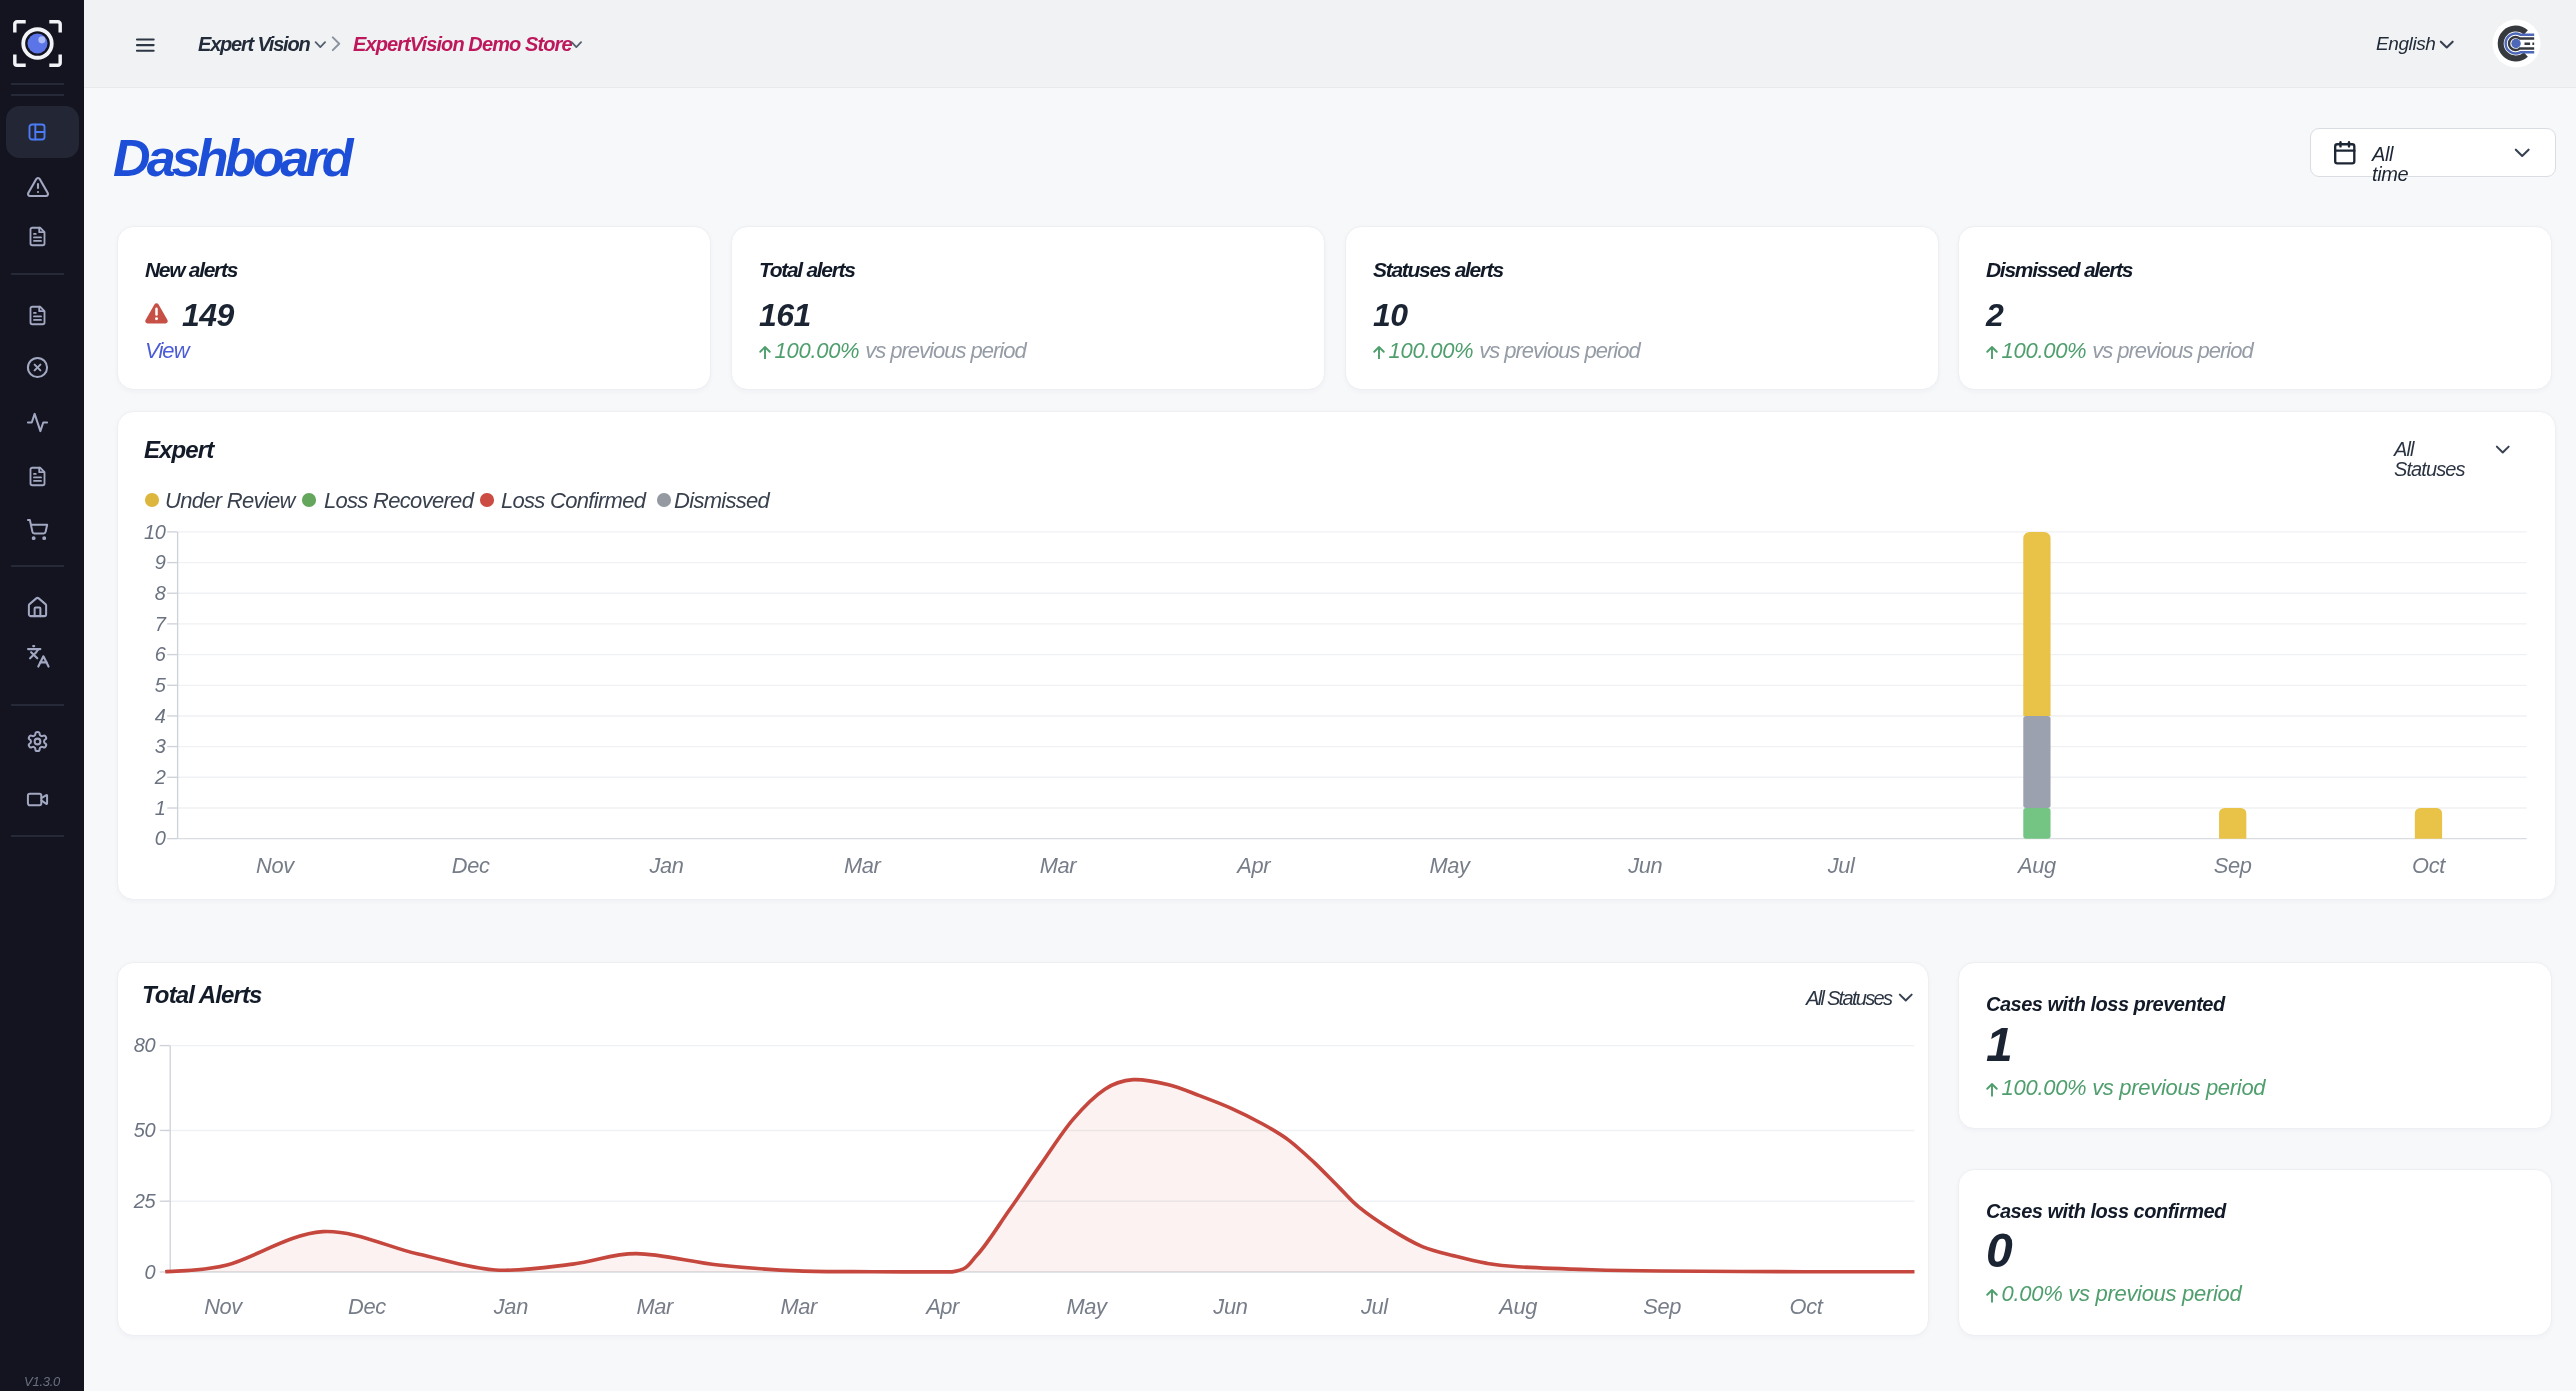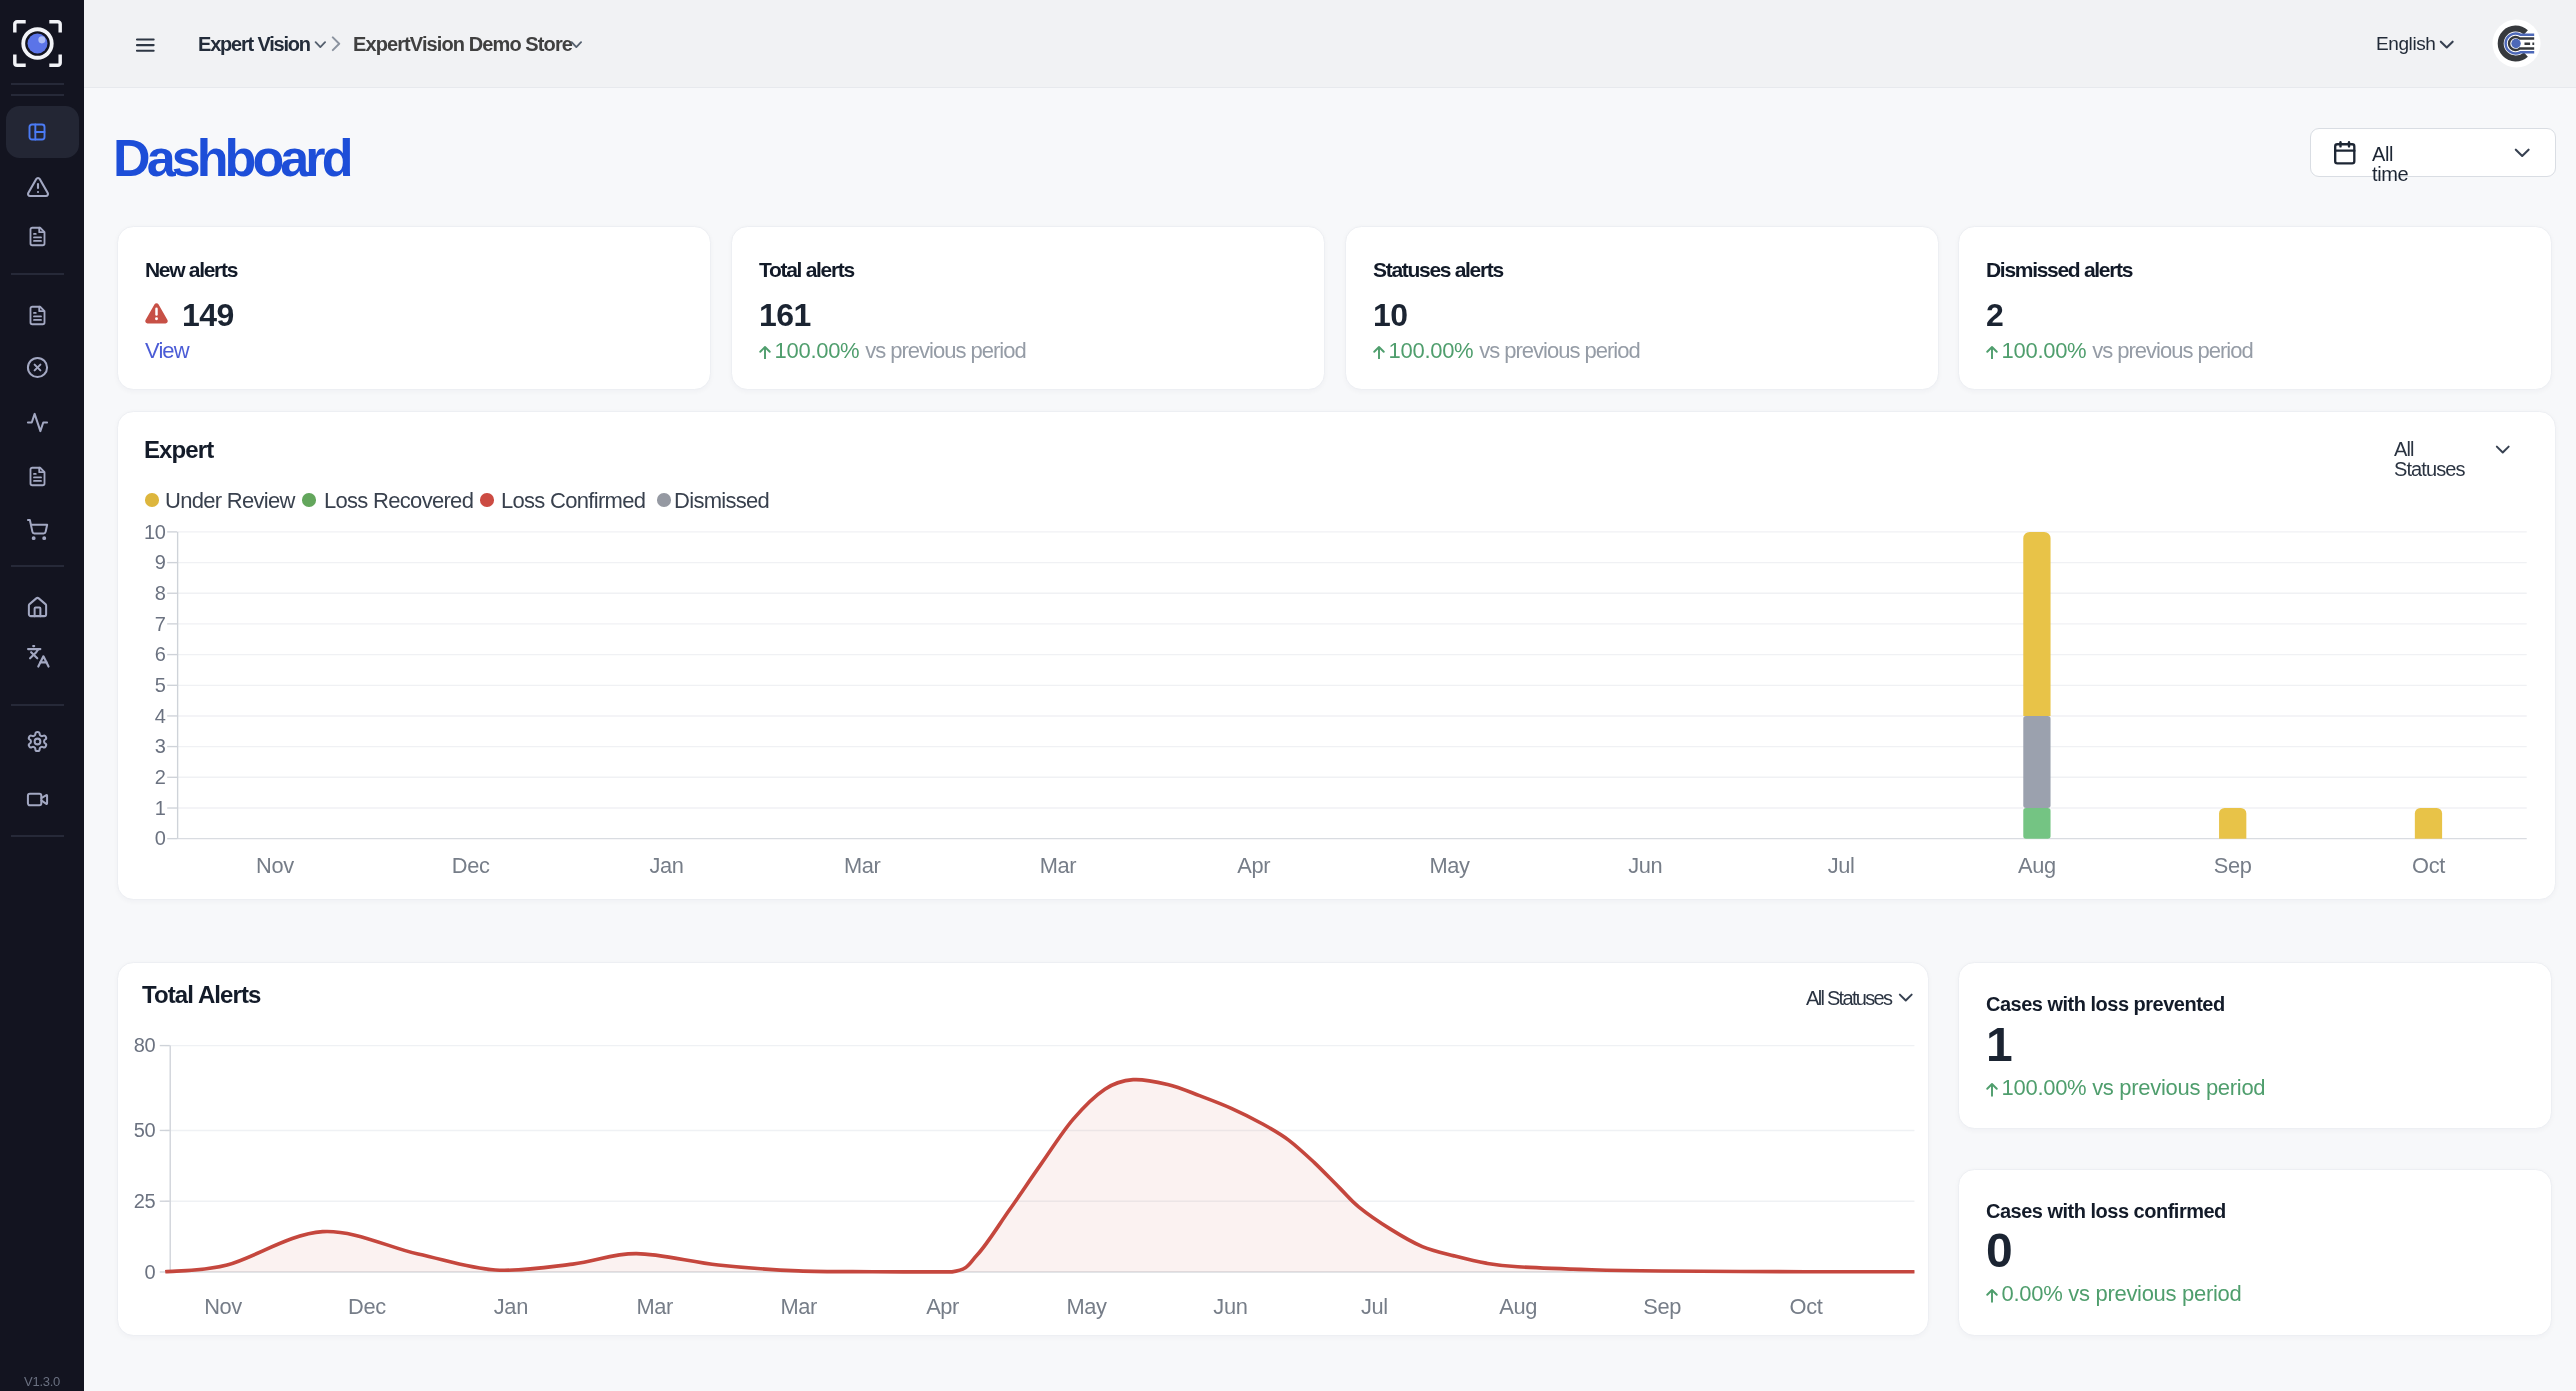--- a/index.html
+++ b/index.html
@@ -1,18 +1,18 @@
 <!DOCTYPE html>
 <html style="font-size:14.6px"><head>
 <meta charset="utf-8">
 <style>
   * { margin:0; padding:0; box-sizing:border-box; }
   html,body { width:2576px; height:1392px; background:#f7f8fa; font-family:"Liberation Sans",sans-serif; overflow:hidden; }
   .abs { position:absolute; }
-  #page { position:relative; width:2268px; height:1392px; }
+  #page { position:relative; width:2268px; height:1392px;font-style:italic; }
   .card { position:absolute; background:#fff; border:1.8px solid #edeff3; border-radius:16.4px; box-shadow:0 1.8px 5.5px rgba(20,30,50,0.03); }
   .lbl { font-size:21px; font-weight:700; color:#121a28; letter-spacing:-1.3px; line-height:1; }
   .num { font-size:32px; font-weight:700; color:#1b2432; letter-spacing:-0.5px; line-height:1; }
   .delta { font-size:22px; line-height:1; letter-spacing:-0.3px; }
   .green { color:#4f9e6d;text-align:center; }
   .gray { color:#959ca6; letter-spacing:-1px; }
   .ctitle { font-size:24px; font-weight:700; color:#131b29; letter-spacing:-0.9px; line-height:1; }
   .allst { font-size:20px; color:#2b3442; letter-spacing:-0.9px; line-height:1; }
   svg.abs { display:block; }
 </style>
@@ -30,21 +30,21 @@
     </g>
   </svg>
 
   <div class="abs" style="left:198px;top:34px;font-size:20px;font-weight:600;color:#232c3a;letter-spacing:-1.2px;line-height:1;">Expert Vision</div>
   <svg class="abs" style="left:314px;top:41px;" width="12.7" height="8.2" viewBox="0 0 14 9">
       <path d="M1.8 1.3 7 6.7 12.2 1.3" fill="none" stroke="#55606e" stroke-width="2" stroke-linecap="round" stroke-linejoin="round"></path>
     </svg>
   <svg class="abs" style="left:331px;top:36px;" width="10" height="15.5" viewBox="0 0 11 17">
       <path d="M2 1.5 9 8.5 2 15.5" fill="none" stroke="#8b939f" stroke-width="2.2" stroke-linecap="round" stroke-linejoin="round"></path>
     </svg>
-  <div class="abs" style="left:353px;top:34px;font-size:20px;font-weight:600;color:#404040;letter-spacing:-0.9px;line-height:1;">ExpertVision Demo Store</div>
+  <div class="abs" style="left:353px;top:34px;font-size:20px;font-weight:600;color:#be185d;letter-spacing:-0.9px;line-height:1;">ExpertVision Demo Store</div>
   <svg class="abs" style="left:570px;top:41px;" width="12.7" height="8.2" viewBox="0 0 14 9">
       <path d="M1.8 1.3 7 6.7 12.2 1.3" fill="none" stroke="#55606e" stroke-width="2" stroke-linecap="round" stroke-linejoin="round"></path>
     </svg>
 
   <div class="abs" style="left:2376px;top:34px;font-size:19px;color:#222b38;letter-spacing:-0.4px;line-height:1;">English</div>
   <svg class="abs" style="left:2439px;top:40px;" width="15.5" height="10" viewBox="0 0 17 11">
       <path d="M2 1.8 8.5 8.2 15 1.8" fill="none" stroke="#374151" stroke-width="2.3" stroke-linecap="round" stroke-linejoin="round"></path>
     </svg>
   <svg class="abs" style="left:2492px;top:19px;" width="49" height="49" viewBox="0 0 54 54">
     <circle cx="27" cy="27" r="26.5" fill="#ffffff"></circle>

